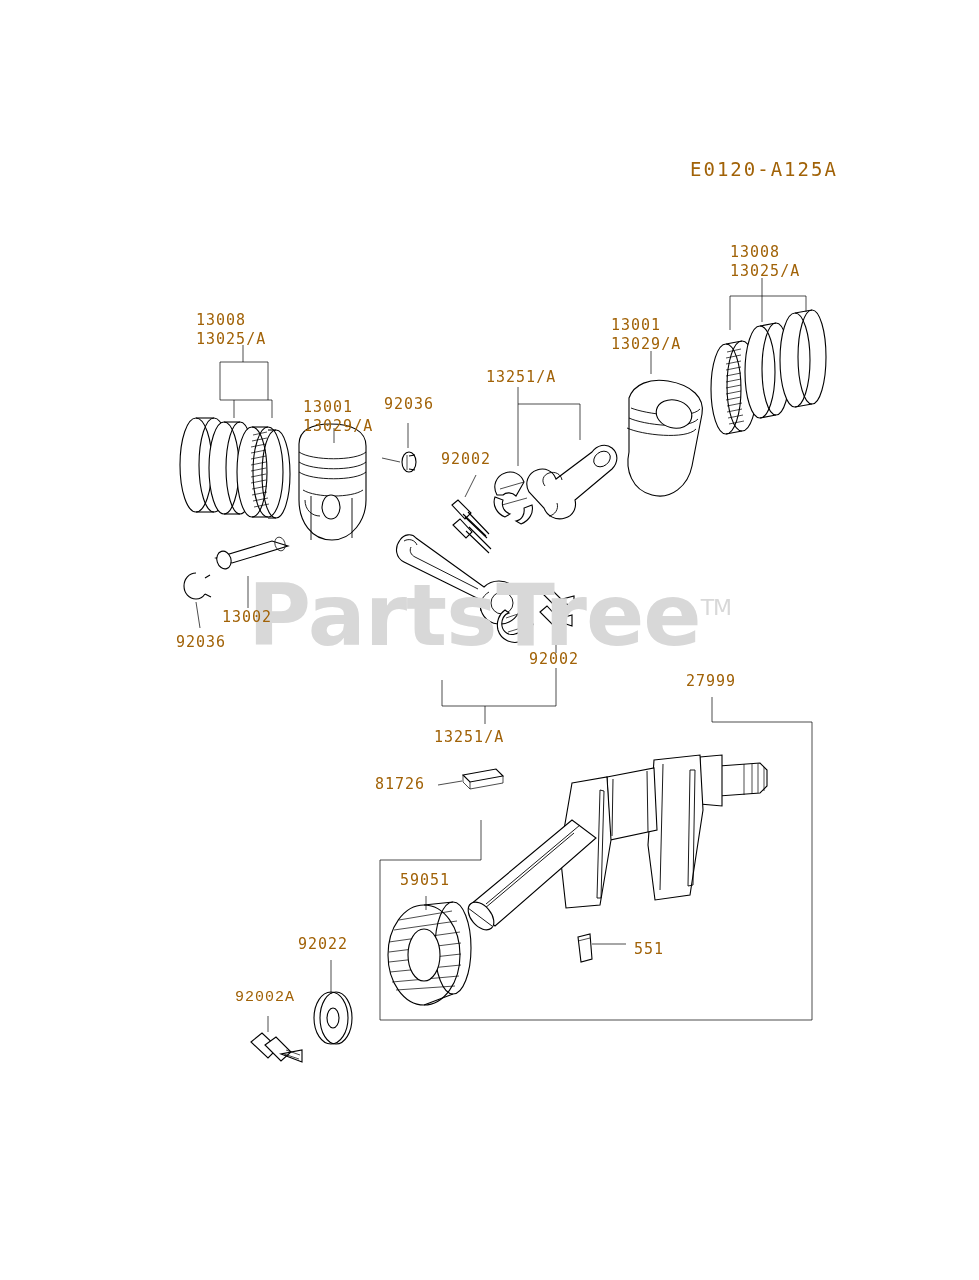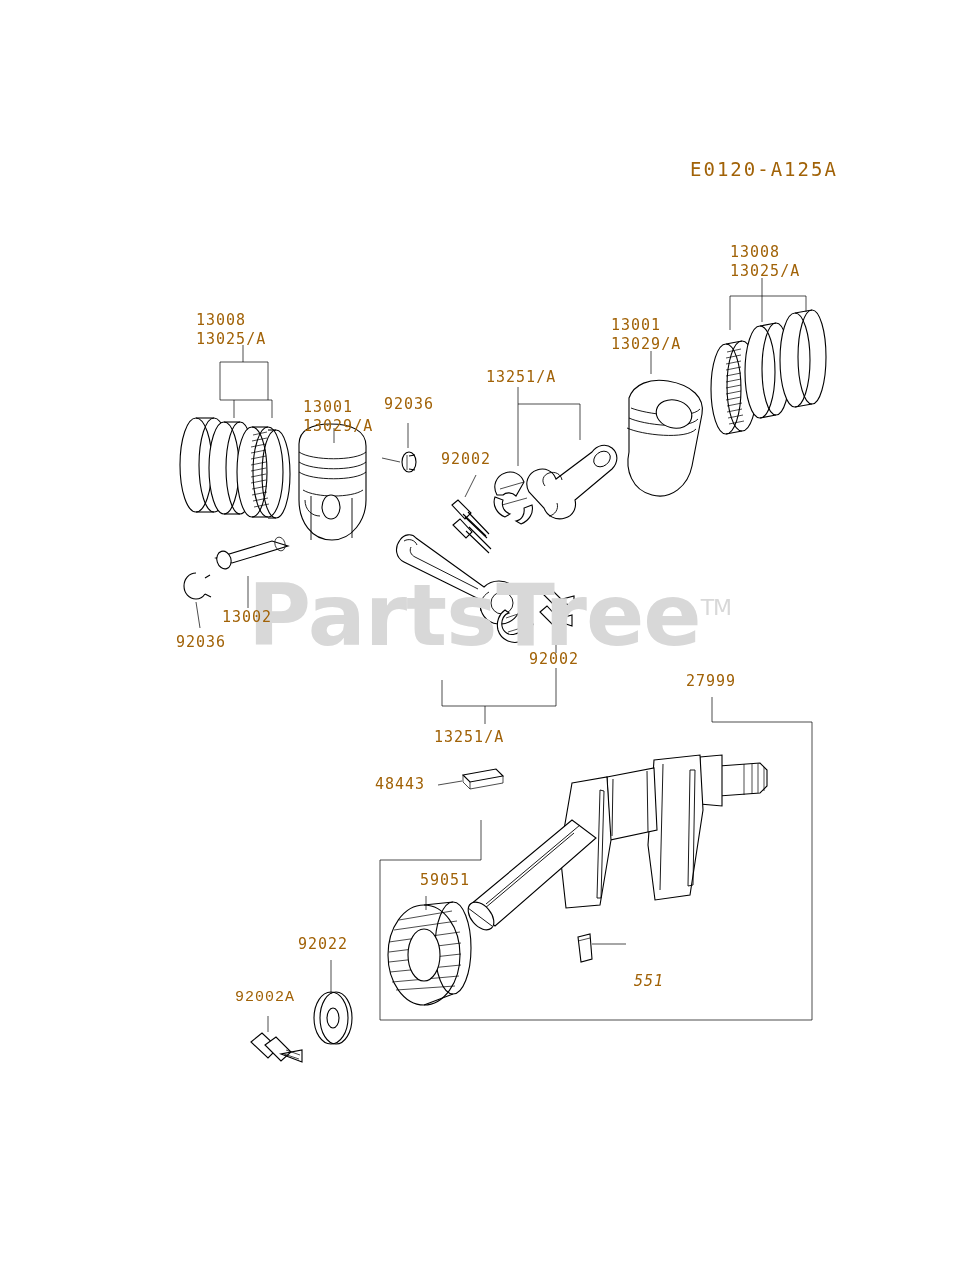--- a/index.html
+++ b/index.html
@@ -357,19 +357,19 @@
   <div class="label" style="left:611px; top:316px;">13001
 13029/A</div>
   <div class="label" style="left:730px; top:243px;">13008
 13025/A</div>
   <div class="label" style="left:441px; top:450px;">92002</div>
   <div class="label" style="left:222px; top:608px;">13002</div>
   <div class="label" style="left:176px; top:633px;">92036</div>
   <div class="label" style="left:529px; top:650px;">92002</div>
   <div class="label" style="left:434px; top:728px;">13251/A</div>
   <div class="label" style="left:686px; top:672px;">27999</div>
-  <div class="label" style="left:375px; top:775px;">48443</div>
-  <div class="label" style="left:420px; top:871px;">59051</div>
-  <div class="label" style="left:634px; top:972px;font-style:italic;">551</div>
+  <div class="label" style="left:375px; top:775px;">81726</div>
+  <div class="label" style="left:400px; top:871px;">59051</div>
+  <div class="label" style="left:634px; top:940px;">551</div>
   <div class="label" style="left:298px; top:935px;text-align:center;">92022</div>
   <div class="label" style="left:235px; top:988px;font-family:Liberation Mono, monospace;">92002A</div>
 
 </div>
 
 </body></html>

